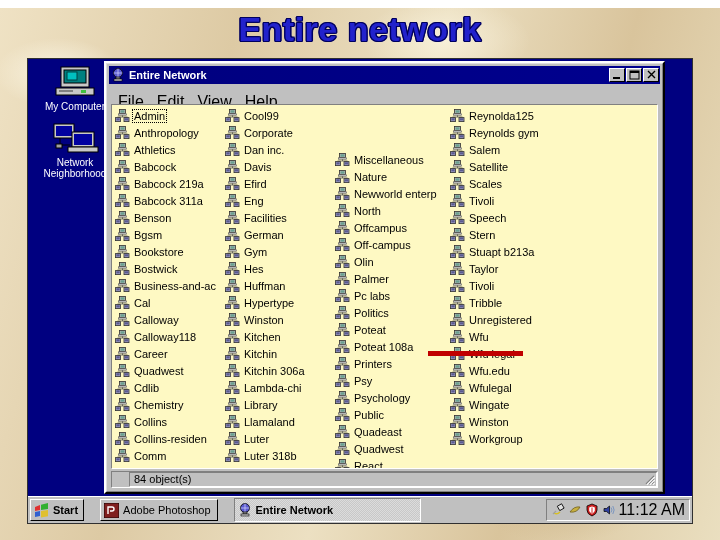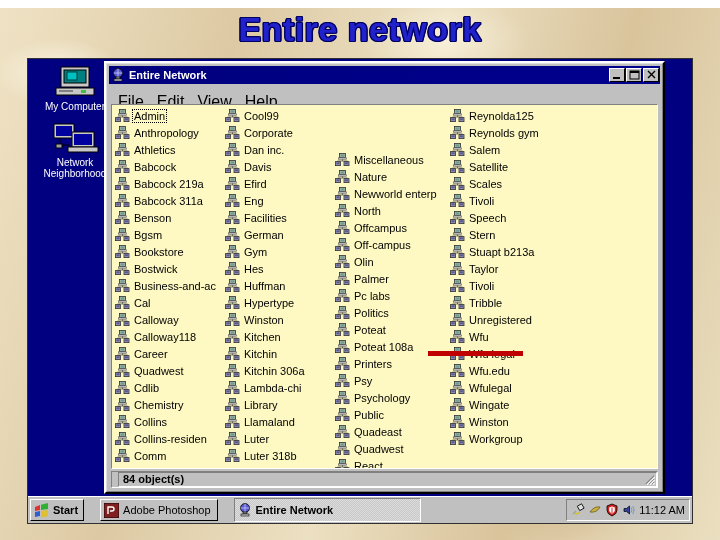--- a/index.html
+++ b/index.html
@@ -174,32 +174,31 @@
     background: #c0c0c0;
     border-top: 1px solid #808080;
     border-left: 1px solid #808080;
     border-right: 1px solid #ffffff;
     border-bottom: 1px solid #ffffff;
     box-sizing: border-box;
     display: flex;
     align-items: center;
   }
   #statusbar .sb-panel {
-    margin: 1px 0 1px 6px;
+    margin: 1px 0 1px 17px;
     padding: 0 4px;
     height: 13px;
     line-height: 13px;
     font-size: 11px;
     color: #000000;
     border-top: 1px solid #808080;
     border-left: 1px solid #808080;
     border-right: 1px solid #ffffff;
     border-bottom: 1px solid #ffffff;
     flex: 1;
-    font-weight: bold;
   }
   #grip {
     position: absolute;
     right: 2px; bottom: 2px;
     width: 12px; height: 12px;
   }
 
   
   #redline {
     position: absolute;
@@ -268,21 +267,21 @@
     display: flex;
     align-items: center;
     padding: 0 4px;
     gap: 3px;
     border-top: 1px solid #808080;
     border-left: 1px solid #808080;
     border-right: 1px solid #ffffff;
     border-bottom: 1px solid #ffffff;
     box-sizing: border-box;
   }
-  #clock { font-size: 11px; color: #000000; }
+  #clock { font-size: 16px; color: #000000; }
   svg { display: block; }
 </style>
 </head>
 <body>
 
 <div id="slide">
 
   <div id="title" style="color: rgb(34, 34, 204);">Entire network</div>
 
   <div id="shot" style="background: rgb(0, 0, 128);">

